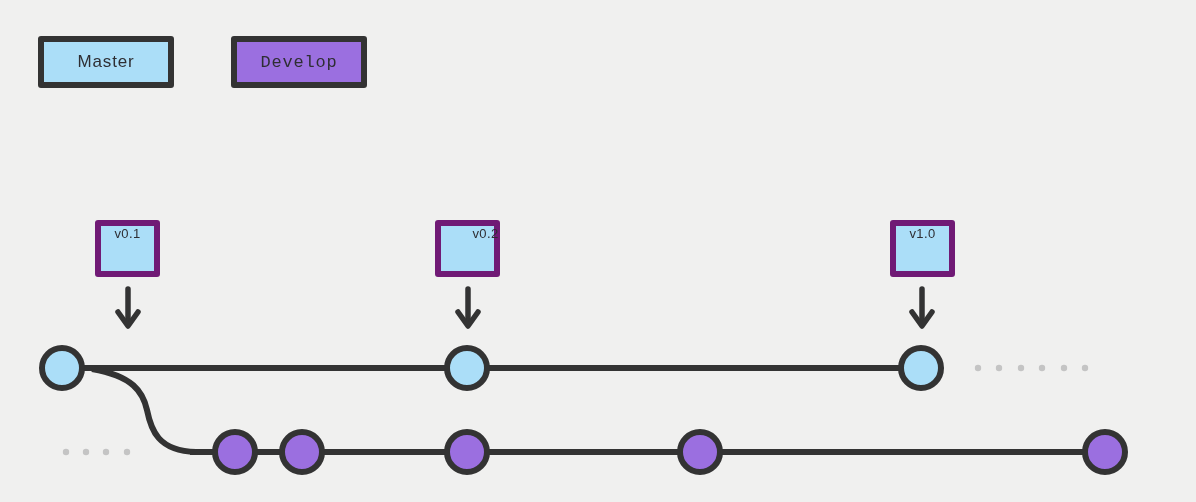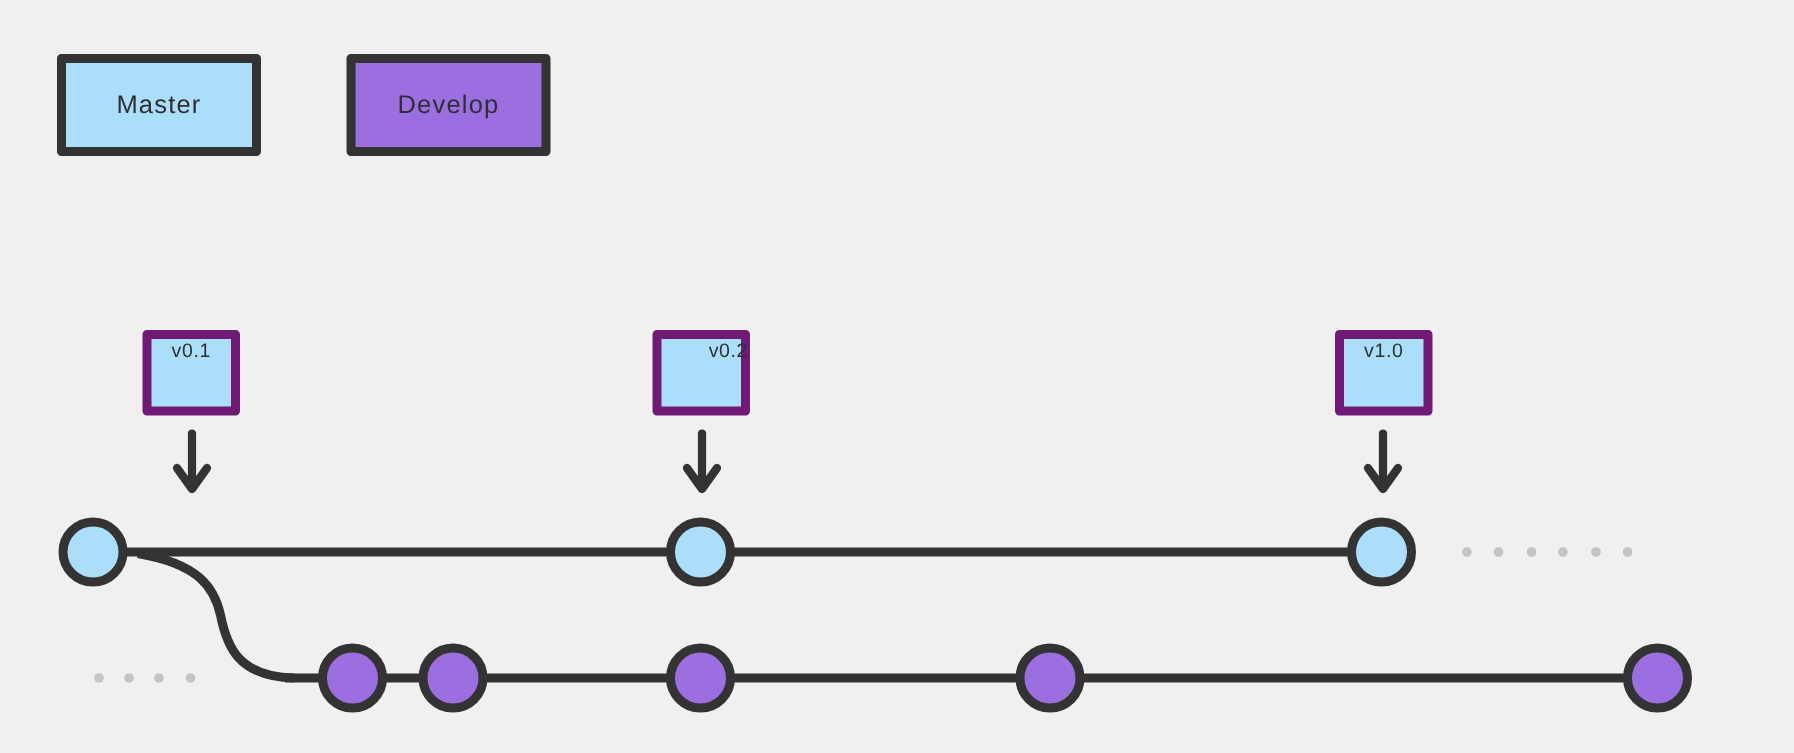--- a/index.html
+++ b/index.html
@@ -16,21 +16,21 @@
   .legend {
     position: absolute;
     left: 38px;
     top: 36px;
     display: flex;
     gap: 57px;
   }
   .legend-box {
     box-sizing: border-box;
     width: 136px;
-    height: 68px;
+    height: 52px;
     border: 6px solid #333333;
     border-radius: 3px;
     display: flex;
     align-items: center;
     justify-content: center;
     font-size: 17px;
     letter-spacing: 0.8px;
     color: #2e2e33;
   }
   .tag {
@@ -58,21 +58,21 @@
 </style>
 </head>
 <body>
 
 <div class="stage" style="background-color: rgb(240, 240, 239);">
 
   <div class="legend">
     <div class="legend-box" style="background-color: rgb(171, 222, 248);">
       <span>Master</span>
     </div>
-    <div class="legend-box" style="background-color: rgb(155, 111, 224);">
+    <div class="legend-box" style="background-color: rgb(155, 111, 224); font-family: Liberation Mono, monospace;">
       <span>Develop</span>
     </div>
   </div>
 
   <div id="tag-0" class="tag" style="background-color: rgb(171, 222, 248);">
     <span>v0.1</span>
   </div>
   <div id="tag-1" class="tag" style="background-color: rgb(171, 222, 248); padding-left: 36px;">
     <span>v0.2</span>
   </div>

